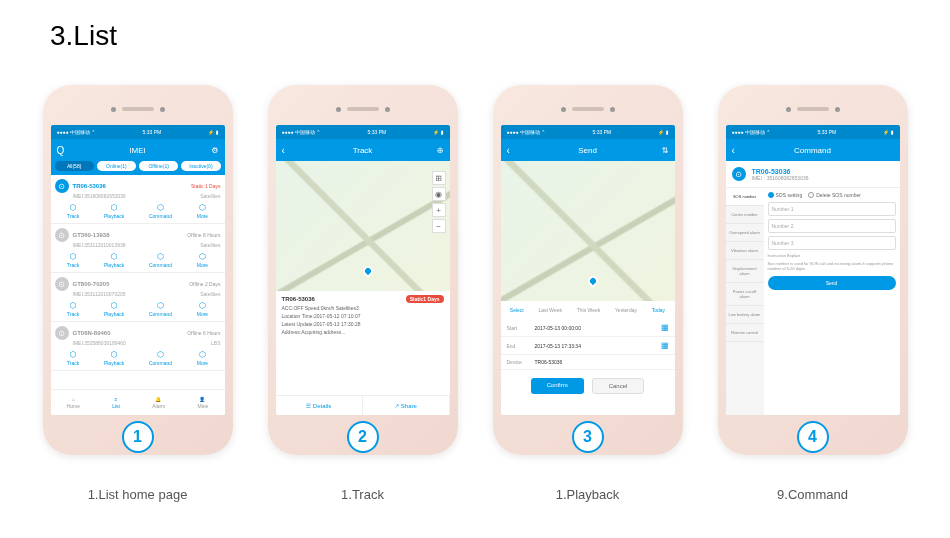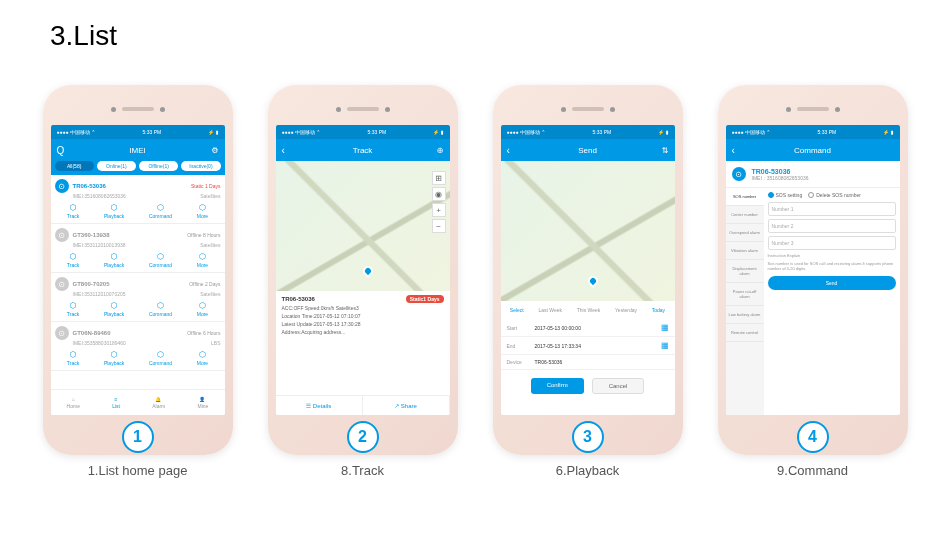--- a/index.html
+++ b/index.html
@@ -6,21 +6,21 @@
 body { font-family: Arial, sans-serif; background: #fff; width: 950px; height: 538px; position: relative; }
 .section-title { color: #000000; font-size: 28px; font-weight: 400; position: absolute; top: 20px; left: 50px; }
 .phones-container { display: flex; justify-content: space-around; padding: 0 25px; position: absolute; top: 85px; width: 100%; }
 .phone-wrapper { display: flex; flex-direction: column; align-items: center; }
 .phone { width: 190px; height: 370px; background: linear-gradient(135deg, #f8e8e0, #f0d8d0); border-radius: 28px; padding: 8px; position: relative; box-shadow: 0 2px 8px rgba(0,0,0,0.1); }
 .phone-top { height: 32px; display: flex; align-items: center; justify-content: center; gap: 6px; }
 .speaker { width: 32px; height: 4px; background: #d0c0b8; border-radius: 2px; }
 .camera-dot { width: 5px; height: 5px; background: #999; border-radius: 50%; }
 .screen { background: #fff; height: 290px; border-radius: 2px; overflow: hidden; position: relative; font-size: 6px; }
 .home-btn { width: 32px; height: 32px; border: 2px solid #0099e5; border-radius: 50%; background: #fff; margin: 6px auto 0; display: flex; align-items: center; justify-content: center; color: #0099e5; font-size: 16px; font-weight: bold; }
-.phone-label { color: #555; font-size: 13px; margin-top: 8px; }
+.phone-label { color: #555; font-size: 13px; margin-top: 32px; }
 .status-bar { background: #0088cc; color: #fff; height: 14px; display: flex; justify-content: space-between; align-items: center; padding: 0 6px; font-size: 5px; }
 .nav-bar { background: #0099e5; color: #fff; height: 22px; display: flex; align-items: center; justify-content: center; position: relative; font-size: 8px; }
 .nav-back { position: absolute; left: 6px; color: #fff; font-size: 10px; }
 .nav-icon { position: absolute; right: 6px; color: #fff; font-size: 8px; }
 .pill-row { display: flex; gap: 3px; padding: 0 4px 4px; background: #0099e5; }
 .pill { flex: 1; background: #fff; color: #0099e5; border-radius: 8px; padding: 2px 0; text-align: center; font-size: 5px; }
 .pill.active { background: #0077bb; color: #fff; }
 .device-card { border-bottom: 1px solid #eee; padding: 4px; }
 .device-row1 { display: flex; align-items: center; gap: 4px; }
 .device-icon { width: 14px; height: 14px; background: #0099e5; border-radius: 50%; display: flex; align-items: center; justify-content: center; color: #fff; font-size: 8px; }
@@ -293,21 +293,21 @@
         <div class="track-line">Latest Update:2017-05-13 17:30:28</div>
         <div class="track-line">Address:Acquiring address...</div>
       </div>
       <div class="track-footer">
         <div class="track-footer-btn">☰ Details</div>
         <div class="track-footer-btn">↗ Share</div>
       </div>
     </div>
     <div class="home-btn">2</div>
   </div>
-  <div class="phone-label">8.Track</div>
+  <div class="phone-label">1.Track</div>
 </div>
 
 <div class="phone-wrapper">
   <div class="phone">
     <div class="phone-top">
           <span class="camera-dot"></span>
           <span class="speaker"></span>
           <span class="camera-dot"></span>
         </div>
     <div class="screen">
@@ -345,21 +345,21 @@
         <span class="pb-label">Device</span>
         <span class="pb-value">TR06-53036</span>
       </div>
       <div class="pb-buttons">
         <div class="pb-btn primary">Confirm</div>
         <div class="pb-btn secondary">Cancel</div>
       </div>
     </div>
     <div class="home-btn">3</div>
   </div>
-  <div class="phone-label">6.Playback</div>
+  <div class="phone-label">1.Playback</div>
 </div>
 
 <div class="phone-wrapper">
   <div class="phone">
     <div class="phone-top">
           <span class="camera-dot"></span>
           <span class="speaker"></span>
           <span class="camera-dot"></span>
         </div>
     <div class="screen">

